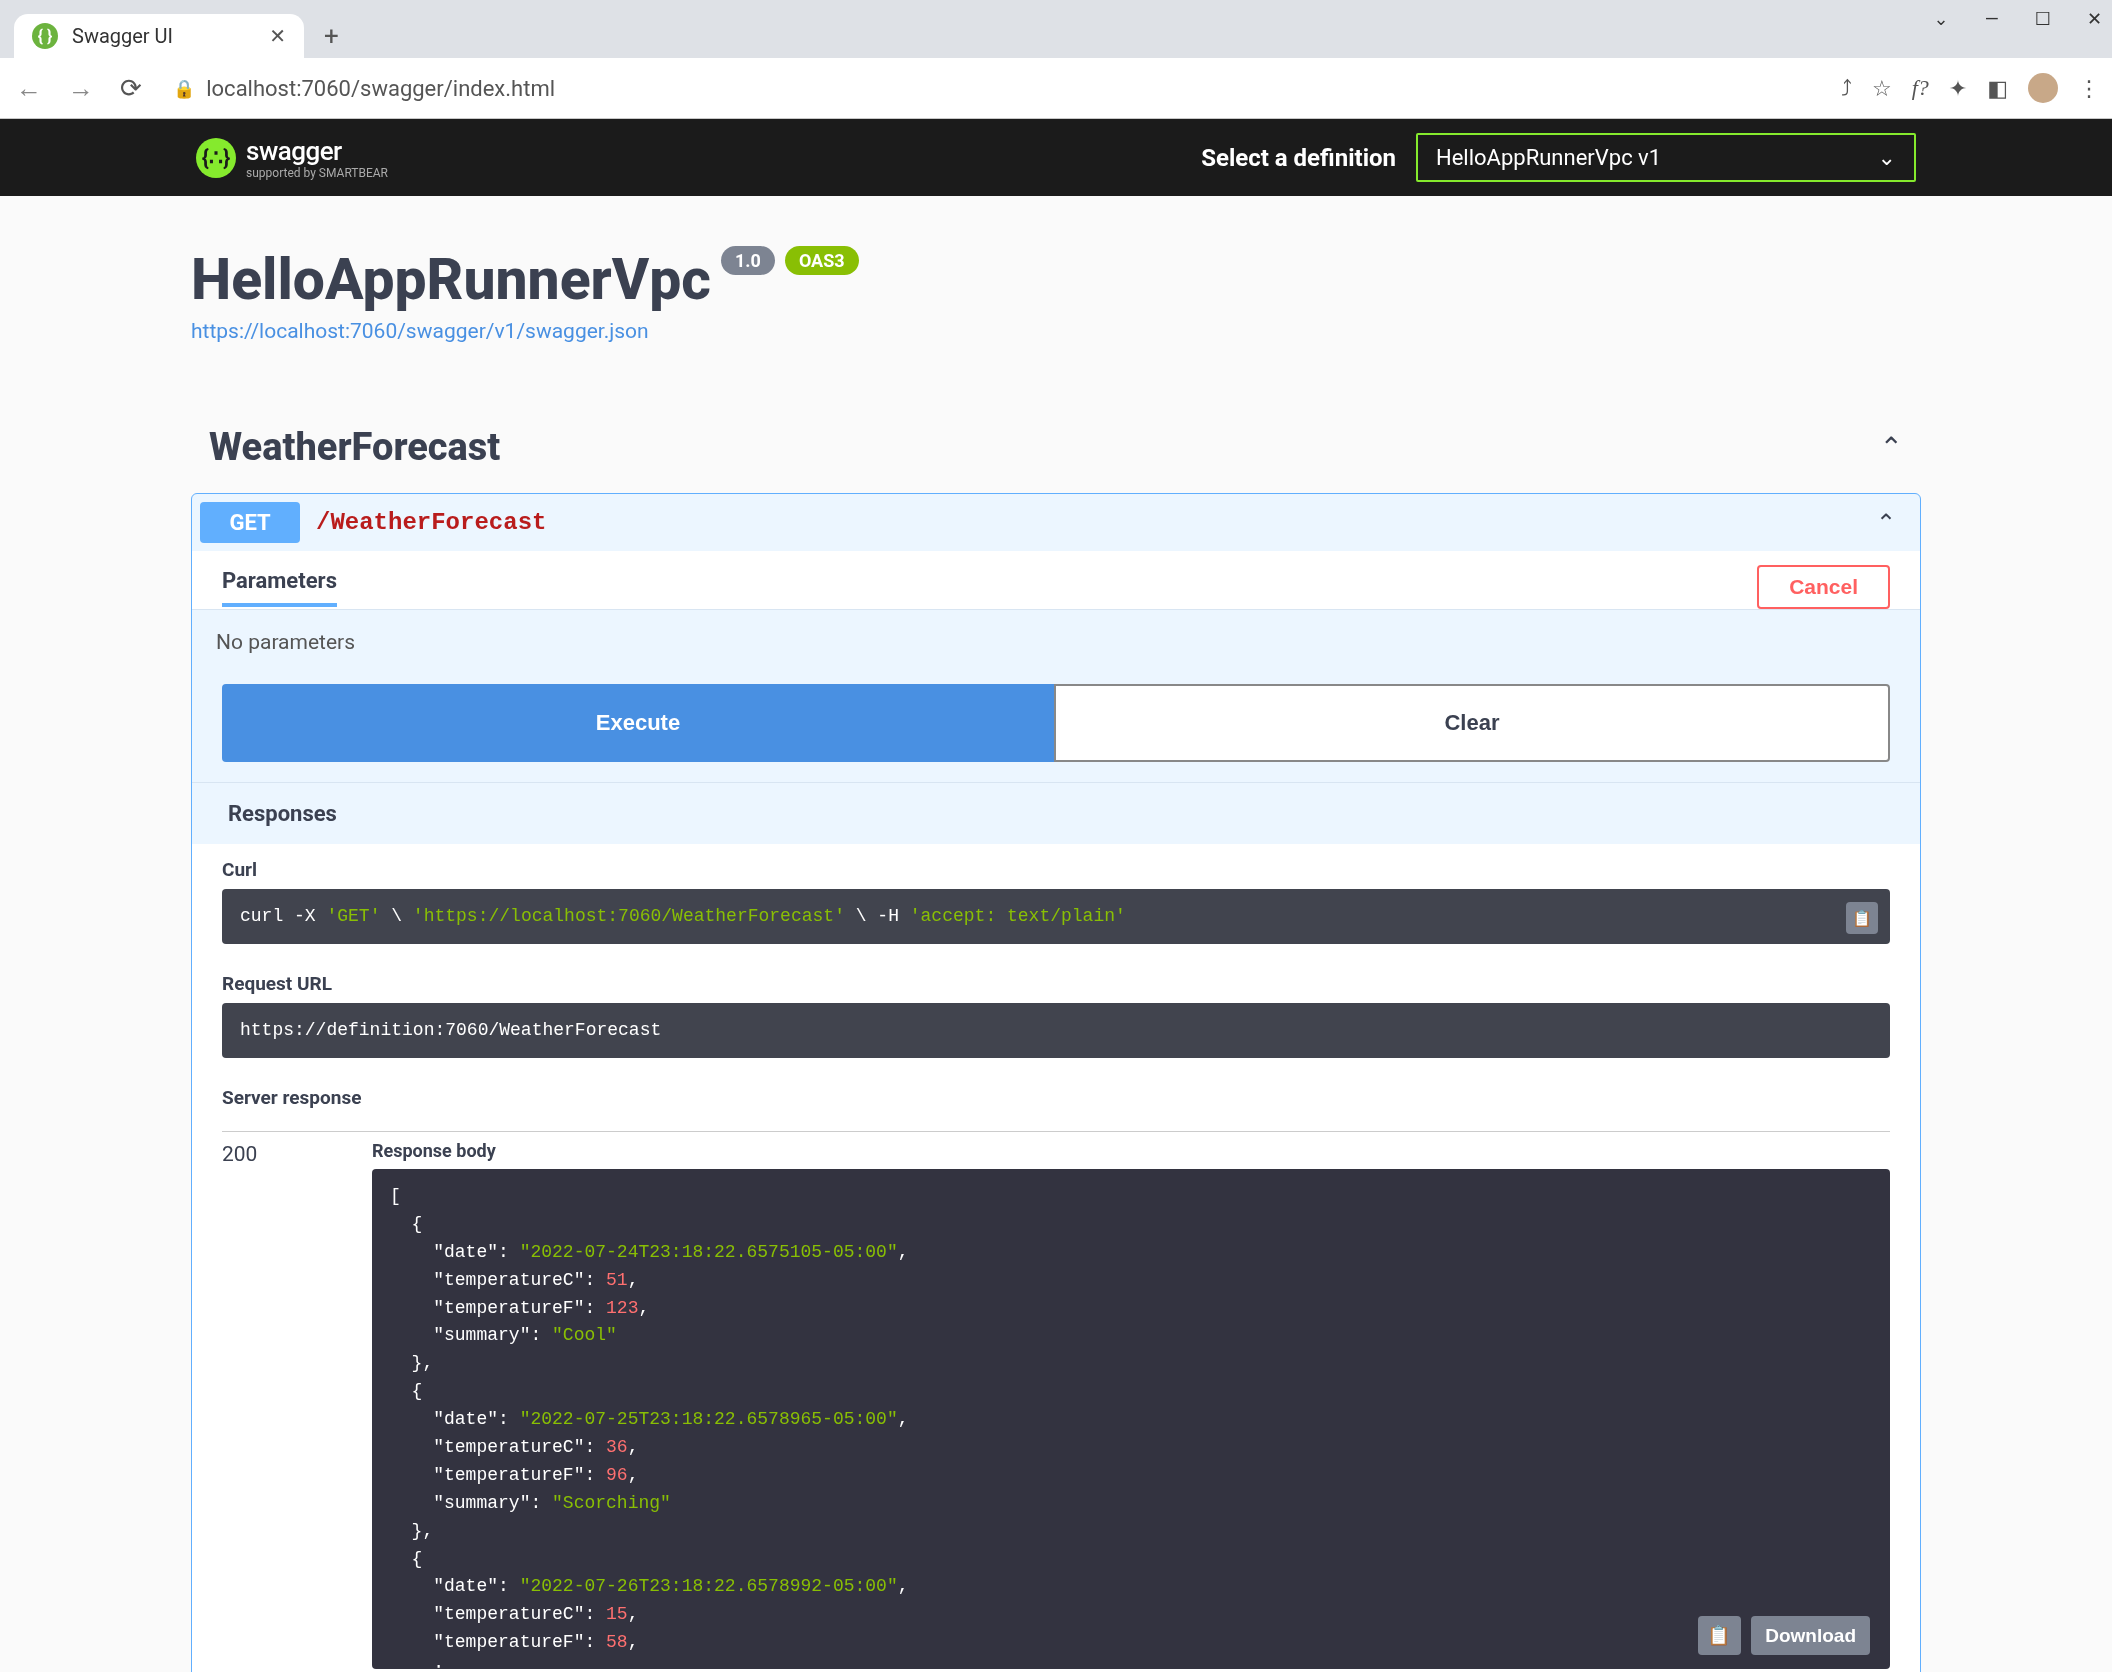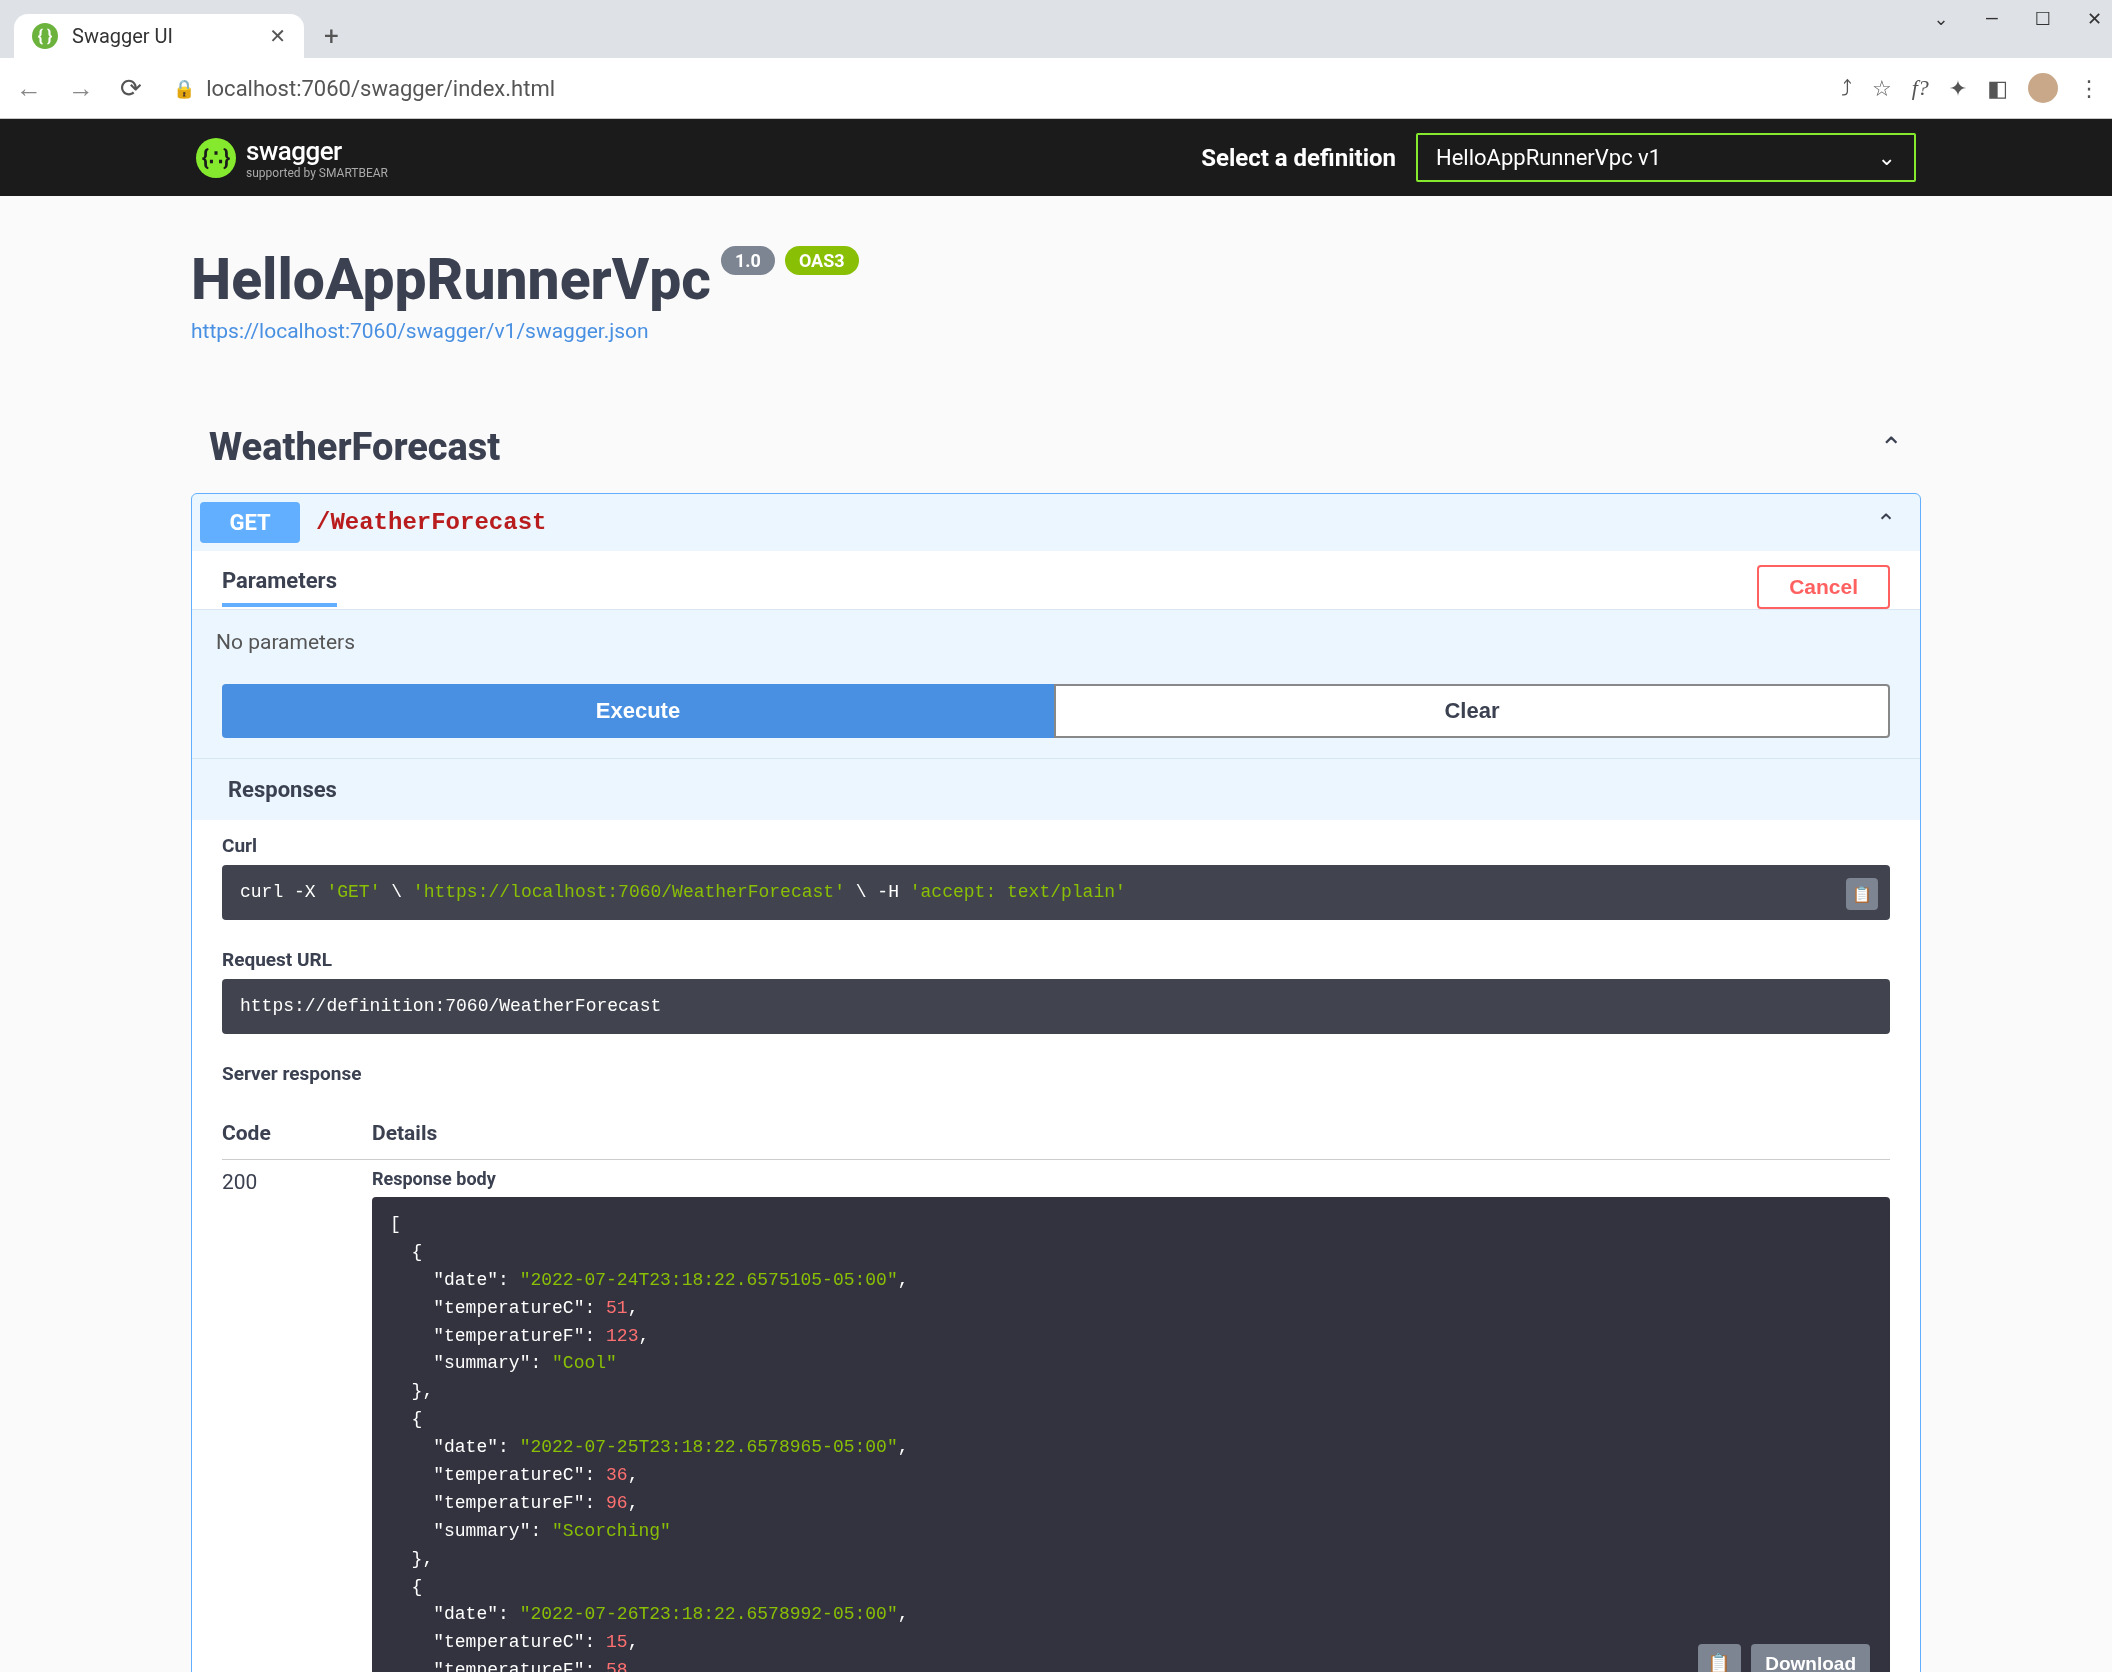--- a/index.html
+++ b/index.html
@@ -57,21 +57,21 @@
 .op-chevron { margin-right: 16px; font-size: 24px; color: #3b4151; }
 
 .opblock-body { background: #fff; }
 .params-header { display: flex; justify-content: space-between; align-items: center; padding: 14px 30px 0; }
 .params-tab { font-weight: bold; font-size: 22px; color: #3b4151; border-bottom: 4px solid #61affe; padding-bottom: 10px; }
 .cancel-btn { border: 2px solid #ff6060; color: #ff6060; background: #fff; padding: 8px 30px; border-radius: 4px; font-weight: bold; font-size: 21px; cursor: pointer; }
 .params-body { background: #ecf6ff; padding: 20px 24px; border-top: 1px solid #d8e5f2; }
 .no-params { color: #555; font-size: 21px; }
 
 .exec-row { display: flex; padding: 10px 30px 20px; background: #ecf6ff; gap: 0; }
-.exec-btn { flex: 1; padding: 12px; font-size: 22px; font-weight: bold; border: none; cursor: pointer; }
+.exec-btn { flex: 1; padding: 24px; font-size: 22px; font-weight: bold; border: none; cursor: pointer; }
 .exec-btn.execute { background: #4990e2; color: #fff; border-radius: 4px 0 0 4px; }
 .exec-btn.clear { background: #fff; color: #3b4151; border: 2px solid #888; border-radius: 0 4px 4px 0; }
 
 .responses-header { background: #ecf6ff; padding: 18px 36px; font-weight: bold; font-size: 22px; color: #3b4151; border-top: 1px solid #d8e5f2; }
 
 .resp-section { padding: 14px 30px; }
 .resp-label { font-size: 19px; font-weight: bold; color: #3b4151; margin-bottom: 8px; }
 .code-box { background: #41444e; color: #fff; padding: 14px 18px; border-radius: 4px; font-family: "Consolas", "Courier New", monospace; font-size: 18px; line-height: 1.5; position: relative; overflow-x: auto; }
 .code-box .str { color: #89bf04; }
 .copy-btn { position: absolute; right: 12px; bottom: 10px; background: #7d8492; border: none; width: 32px; height: 32px; border-radius: 4px; color: #fff; cursor: pointer; display: flex; align-items: center; justify-content: center; font-size: 16px; }
@@ -194,24 +194,20 @@
 
         <div class="resp-section">
           <div class="resp-label">Request URL</div>
           <div class="code-box"><span>https://definition:7060/WeatherForecast</span></div>
         </div>
 
         <div class="resp-section">
           <div class="resp-label">Server response</div>
         </div>
 
-        <div class="resp-table">
-          <div class="col-code">Code</div>
-          <div class="col-details">Details</div>
-        </div>
         <hr style="margin:0 30px;border:none;border-top:1px solid #ccc">
 
         <div class="resp-row">
           <div class="resp-code">200</div>
           <div class="resp-details">
             <div class="label">Response body</div>
             <div class="response-body-box" id="response-body-content">[
   {
     <span style="color:#fff">"date"</span>: <span class="json-str">"2022-07-24T23:18:22.6575105-05:00"</span>,
     <span style="color:#fff">"temperatureC"</span>: <span style="color:#ff7070">51</span>,

